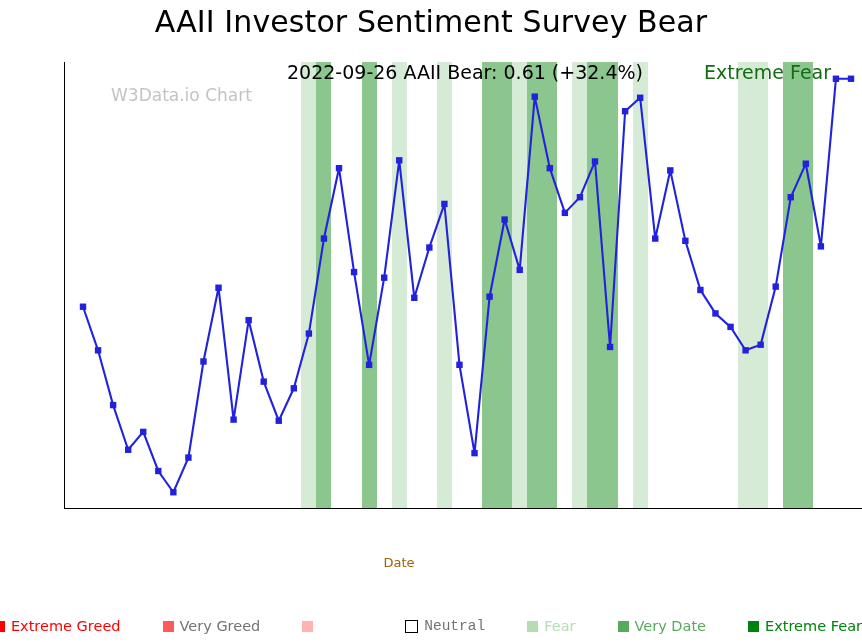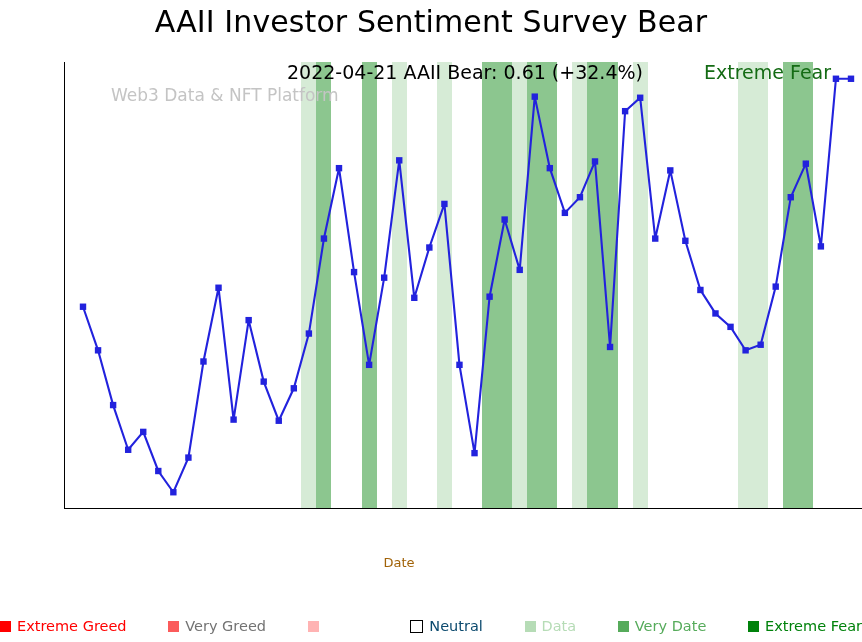--- a/index.html
+++ b/index.html
@@ -38,21 +38,21 @@
     position:absolute;left:639px;top:-1px;font-size:19px;color:#146b14;white-space:nowrap;
   }
   #xlabel{
     position:absolute;left:399px;top:555px;font-size:13px;color:#a16207;
     transform:translateX(-50%);white-space:nowrap;
   }
 
   
   #legend{
     position:absolute;left:0;top:613px;width:862px;height:26px;
-    display:flex;align-items:center;justify-content:space-between;gap:19px;
+    display:flex;align-items:center;justify-content:flex-end;gap:42px;
   }
   .legend-item{display:flex;align-items:center;gap:6px;white-space:nowrap;}
   .legend-swatch{width:11px;height:11px;display:inline-block;}
   .legend-label{font-size:14.5px;}
 </style>
 </head>
 <body>
 
 <div id="root">
 
@@ -131,24 +131,24 @@
         <rect x="692.45" y="279.53" width="6.4" height="6.4" fill="#2222dd"></rect>
         <rect x="707.51" y="221.42" width="6.4" height="6.4" fill="#2222dd"></rect>
         <rect x="722.56" y="132.02" width="6.4" height="6.4" fill="#2222dd"></rect>
         <rect x="737.62" y="98.49" width="6.4" height="6.4" fill="#2222dd"></rect>
         <rect x="752.68" y="181.19" width="6.4" height="6.4" fill="#2222dd"></rect>
         <rect x="767.74" y="13.56" width="6.4" height="6.4" fill="#2222dd"></rect>
         <rect x="782.80" y="13.56" width="6.4" height="6.4" fill="#2222dd"></rect>
       </svg>
 
     <div id="watermark">
-      <div>Web3 Data &amp; NFT Platform</div>
+      <div>W3Data.io Chart</div>
     </div>
 
-    <div id="annot">2022-04-21 AAII Bear: 0.61 (+32.4%)</div>
+    <div id="annot">2022-09-26 AAII Bear: 0.61 (+32.4%)</div>
     <div id="annot-state">Extreme Fear</div>
 
     <div id="yaxis"></div>
     <div id="xaxis"></div>
   </div>
 
   <div id="xlabel">Date</div>
 
   <div id="legend">
       <div class="legend-item">
@@ -158,25 +158,25 @@
       <div class="legend-item">
         <span class="legend-swatch" style="background: rgb(251, 91, 91); border: none;"></span>
         <span class="legend-label" style="color: #737373;">Very Greed</span>
       </div>
       <div class="legend-item">
         <span class="legend-swatch" style="background: rgb(255, 179, 179); border: none;"></span>
         <span class="legend-label" style="color: rgb(255, 179, 179); margin-top: 48px;">Greed</span>
       </div>
       <div class="legend-item">
         <span class="legend-swatch" style="background: rgb(255, 255, 255); border: 1.3px solid rgb(0, 0, 0);"></span>
-        <span class="legend-label" style="color: #0c4a6e;">Neutral</span>
+        <span class="legend-label" style="color: #737373; font-family: Liberation Mono, monospace;">Neutral</span>
       </div>
       <div class="legend-item">
         <span class="legend-swatch" style="background: rgb(182, 220, 182); border: none;"></span>
-        <span class="legend-label" style="color: rgb(182, 220, 182);">Data</span>
+        <span class="legend-label" style="color: rgb(182, 220, 182);">Fear</span>
       </div>
       <div class="legend-item">
         <span class="legend-swatch" style="background: rgb(86, 171, 91); border: none;"></span>
         <span class="legend-label" style="color: rgb(86, 171, 91);">Very Date</span>
       </div>
       <div class="legend-item">
         <span class="legend-swatch" style="background: rgb(0, 130, 11); border: none;"></span>
         <span class="legend-label" style="color: rgb(0, 130, 11);">Extreme Fear</span>
       </div>
     </div>

